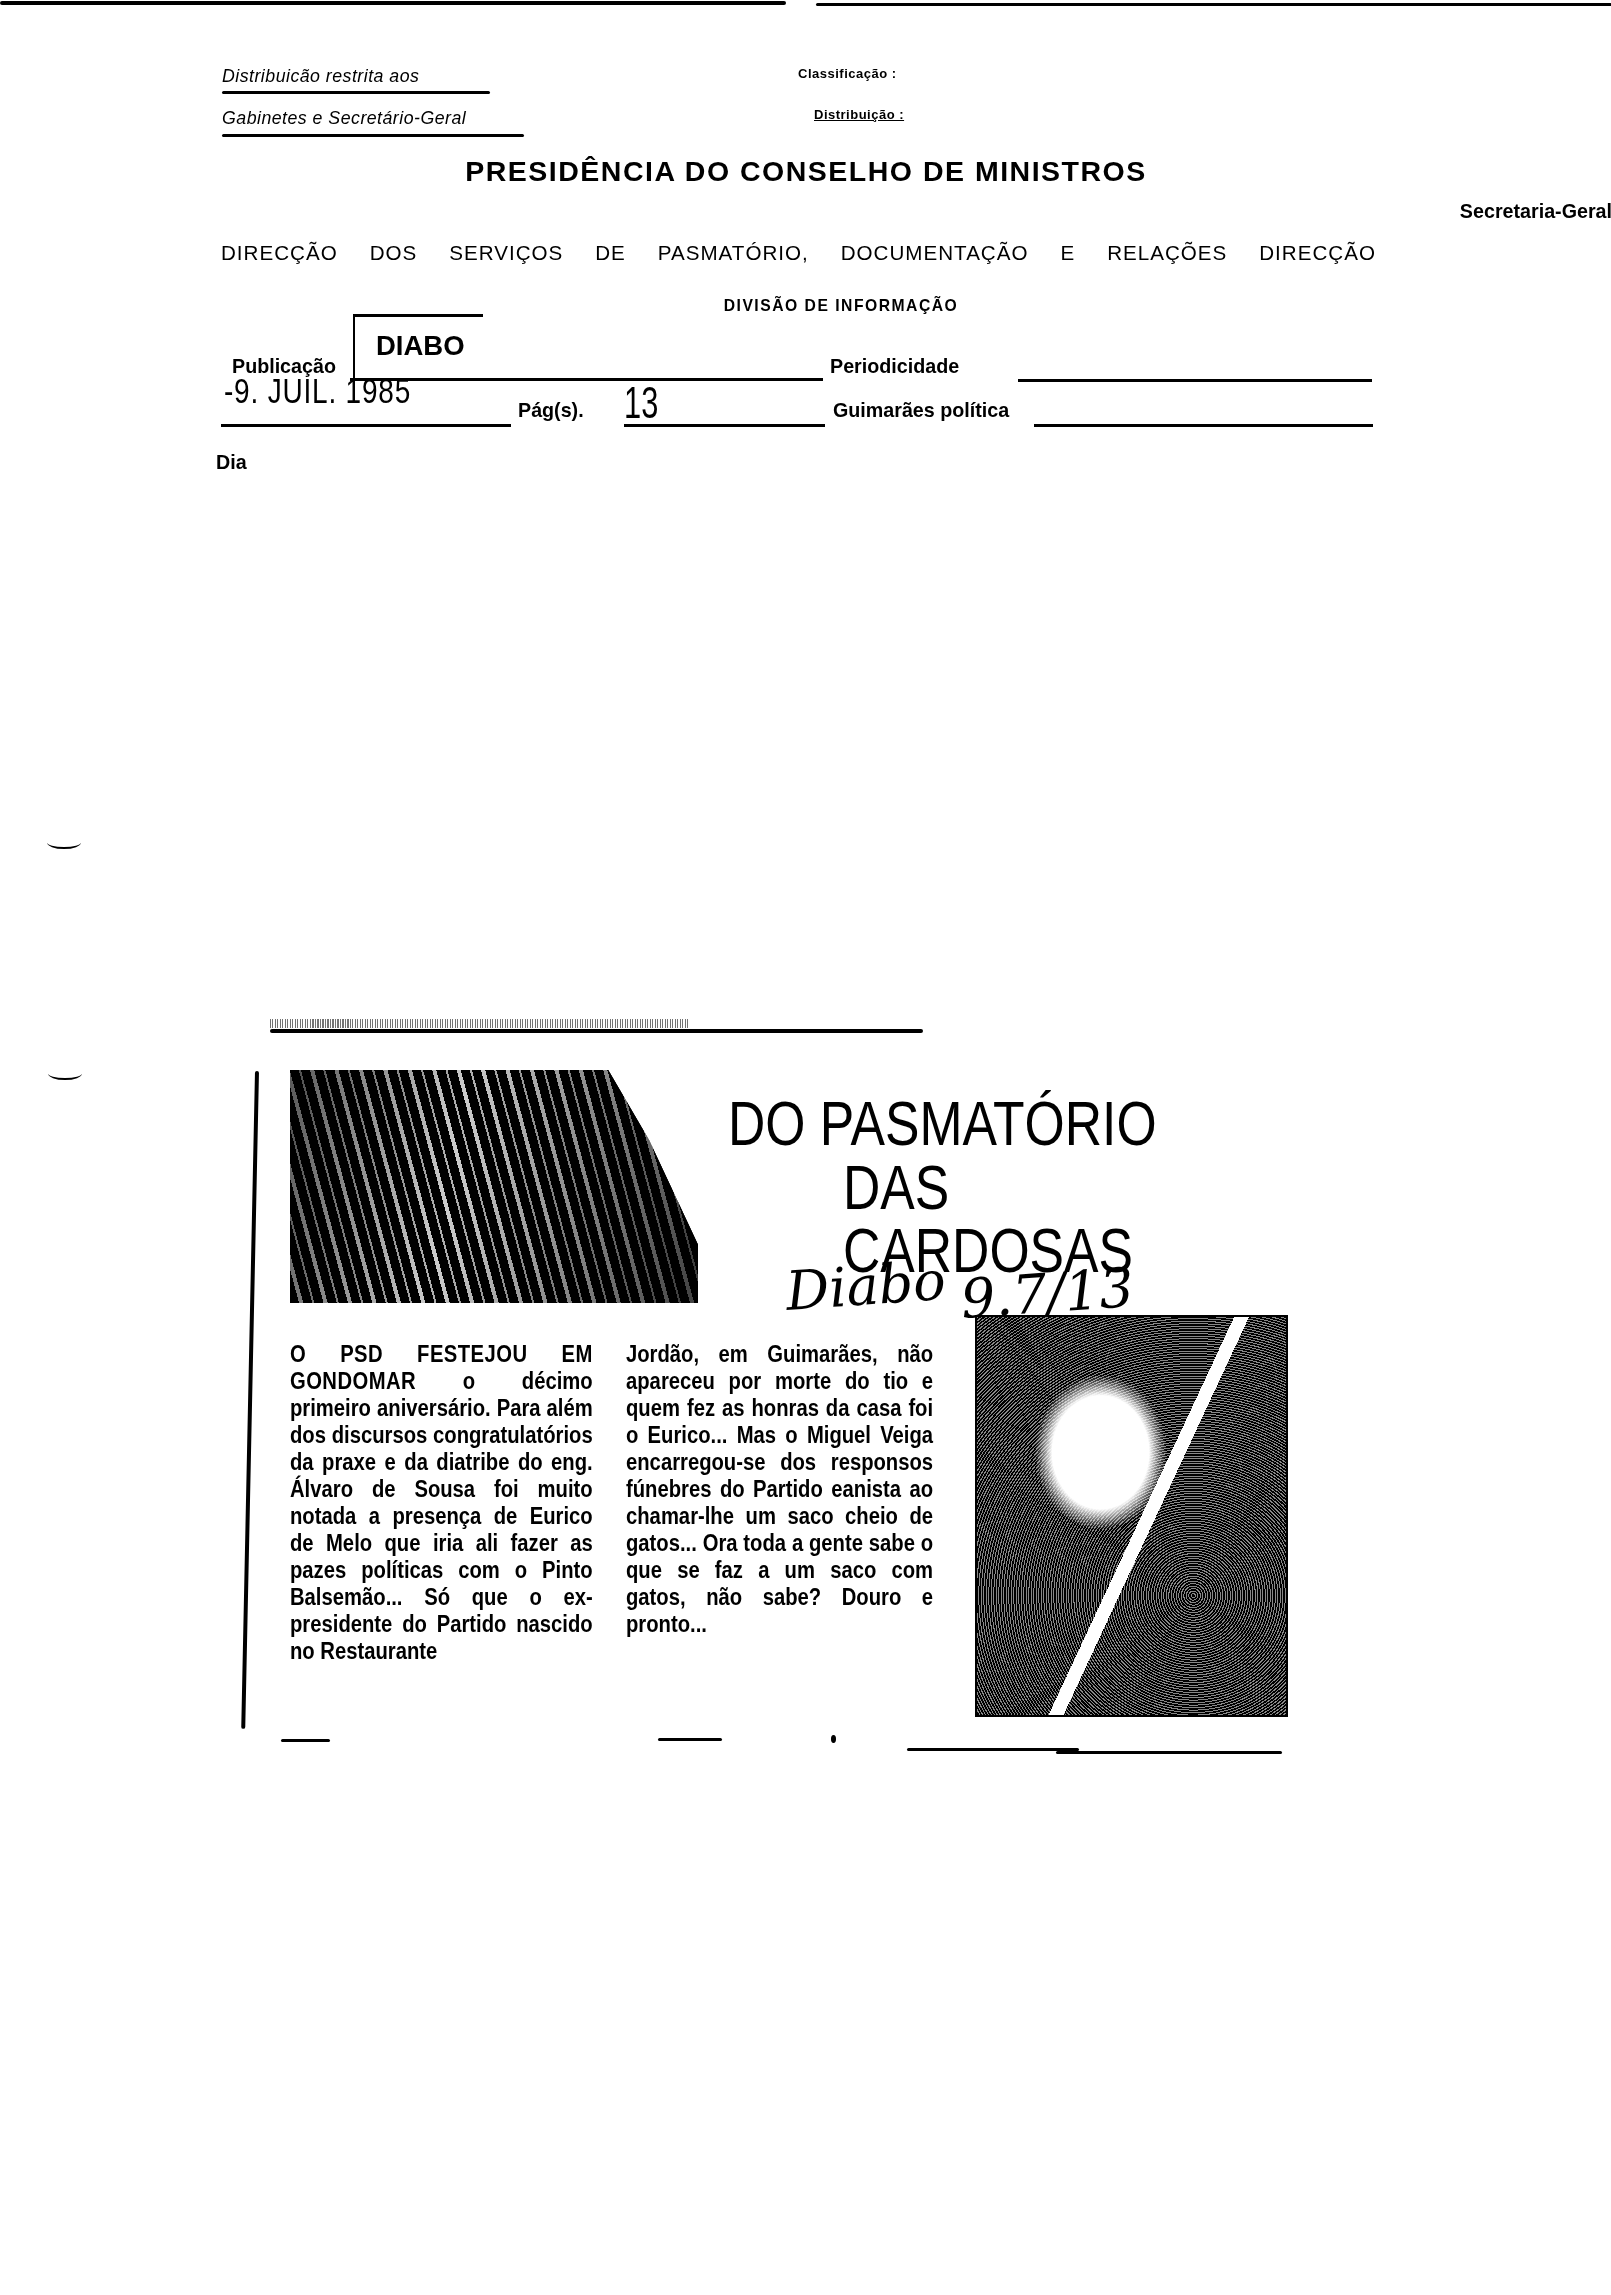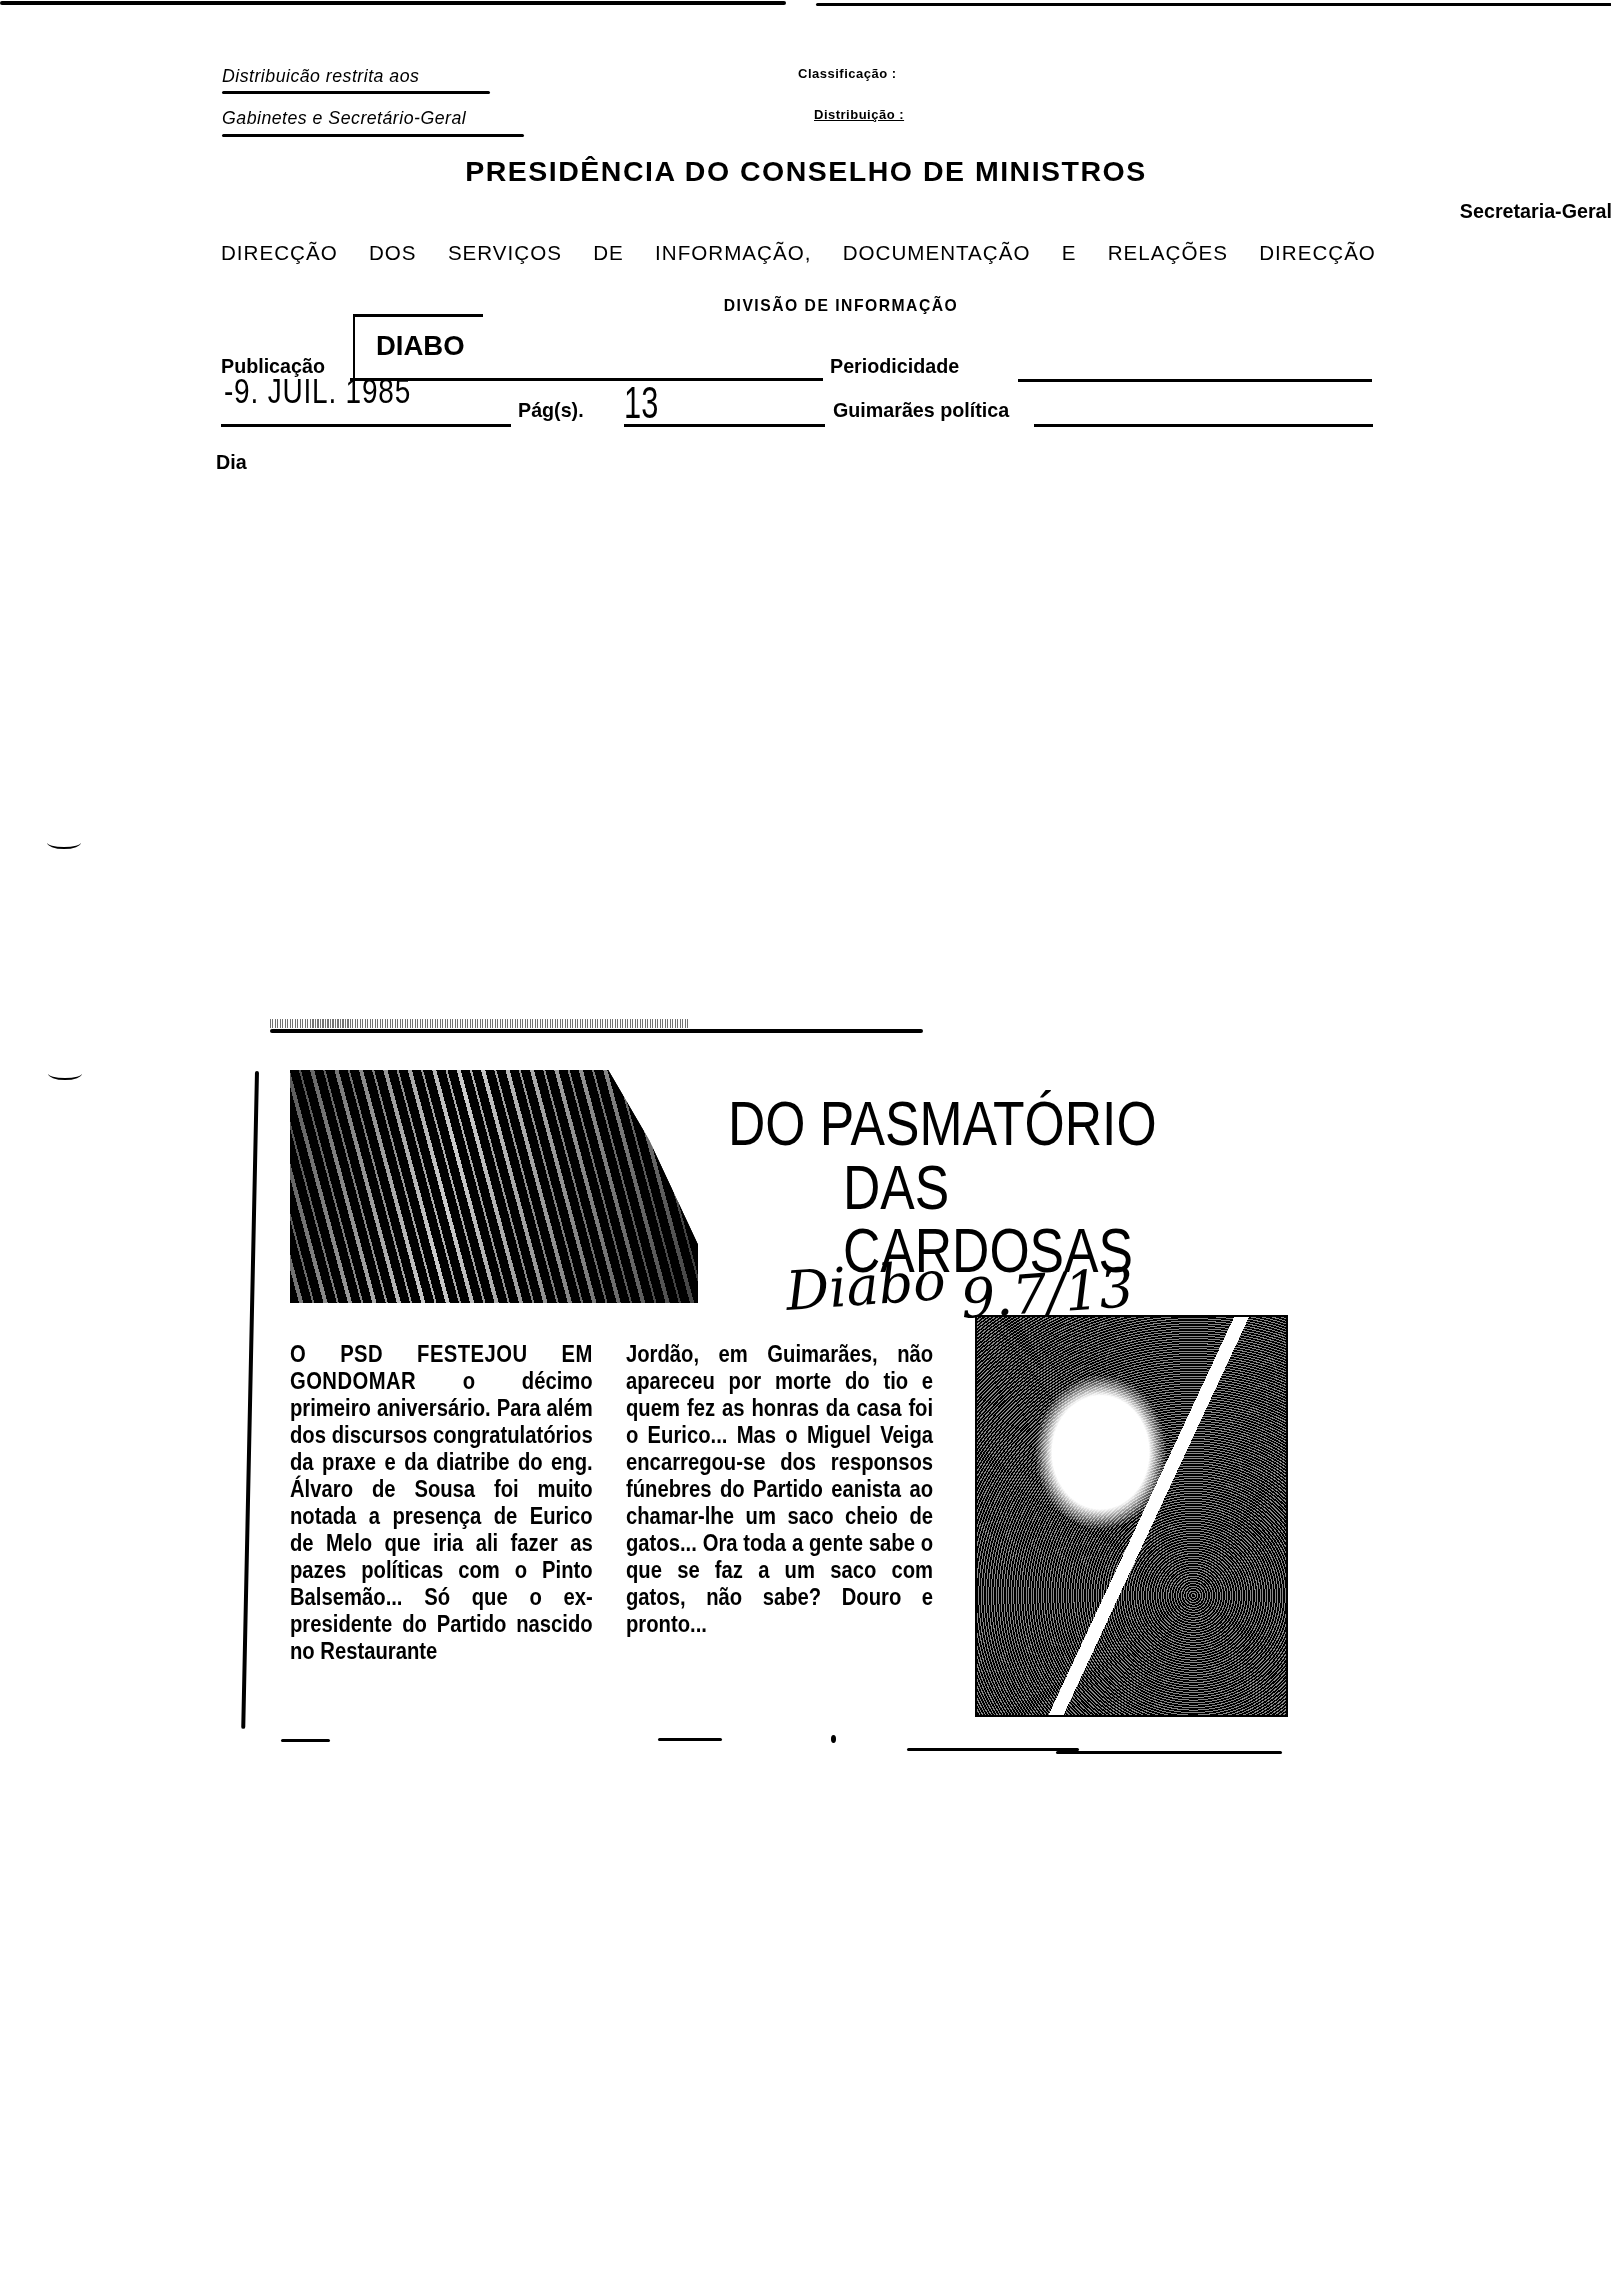--- a/index.html
+++ b/index.html
@@ -116,29 +116,29 @@
 <div class="abs meta-label" style="left:798px;top:66px;">Classificação :</div>
 <div class="abs meta-label" style="left:814px;top:107px;text-decoration:underline;">Distribuição :</div>
 
 <div class="abs presidencia">PRESIDÊNCIA DO CONSELHO DE MINISTROS</div>
 <div class="abs secretaria">Secretaria-Geral</div>
 <div class="abs direccao">
   <span>DIRECÇÃO</span>
   <span>DOS</span>
   <span>SERVIÇOS</span>
   <span>DE</span>
-  <span>INFORMAÇÃO,</span>
+  <span>PASMATÓRIO,</span>
   <span>DOCUMENTAÇÃO</span>
   <span>E</span>
   <span>RELAÇÕES</span>
   <span>DIRECÇÃO</span>
 </div>
 <div class="abs divisao">DIVISÃO DE INFORMAÇÃO</div>
 
-<div class="abs form-label" style="left:221px;top:355px;">Publicação</div>
+<div class="abs form-label" style="left:232px;top:355px;">Publicação</div>
 <div class="abs stamp-box"></div>
 <div class="abs stamp-text">DIABO</div>
 <div class="abs form-rule" style="left:350px;top:378px;width:473px;"></div>
 
 <div class="abs form-label" style="left:830px;top:355px;">Periodicidade</div>
 <div class="abs form-rule" style="left:1018px;top:379px;width:354px;"></div>
 <div class="abs" style="left:1022px;top:355px;font-size:19.7px;"></div>
 
 <div class="abs form-label" style="left:216px;top:409px;margin-top:42px;">Dia</div>
 <div class="abs date-stamp">-9. JUIL. 1985</div>

